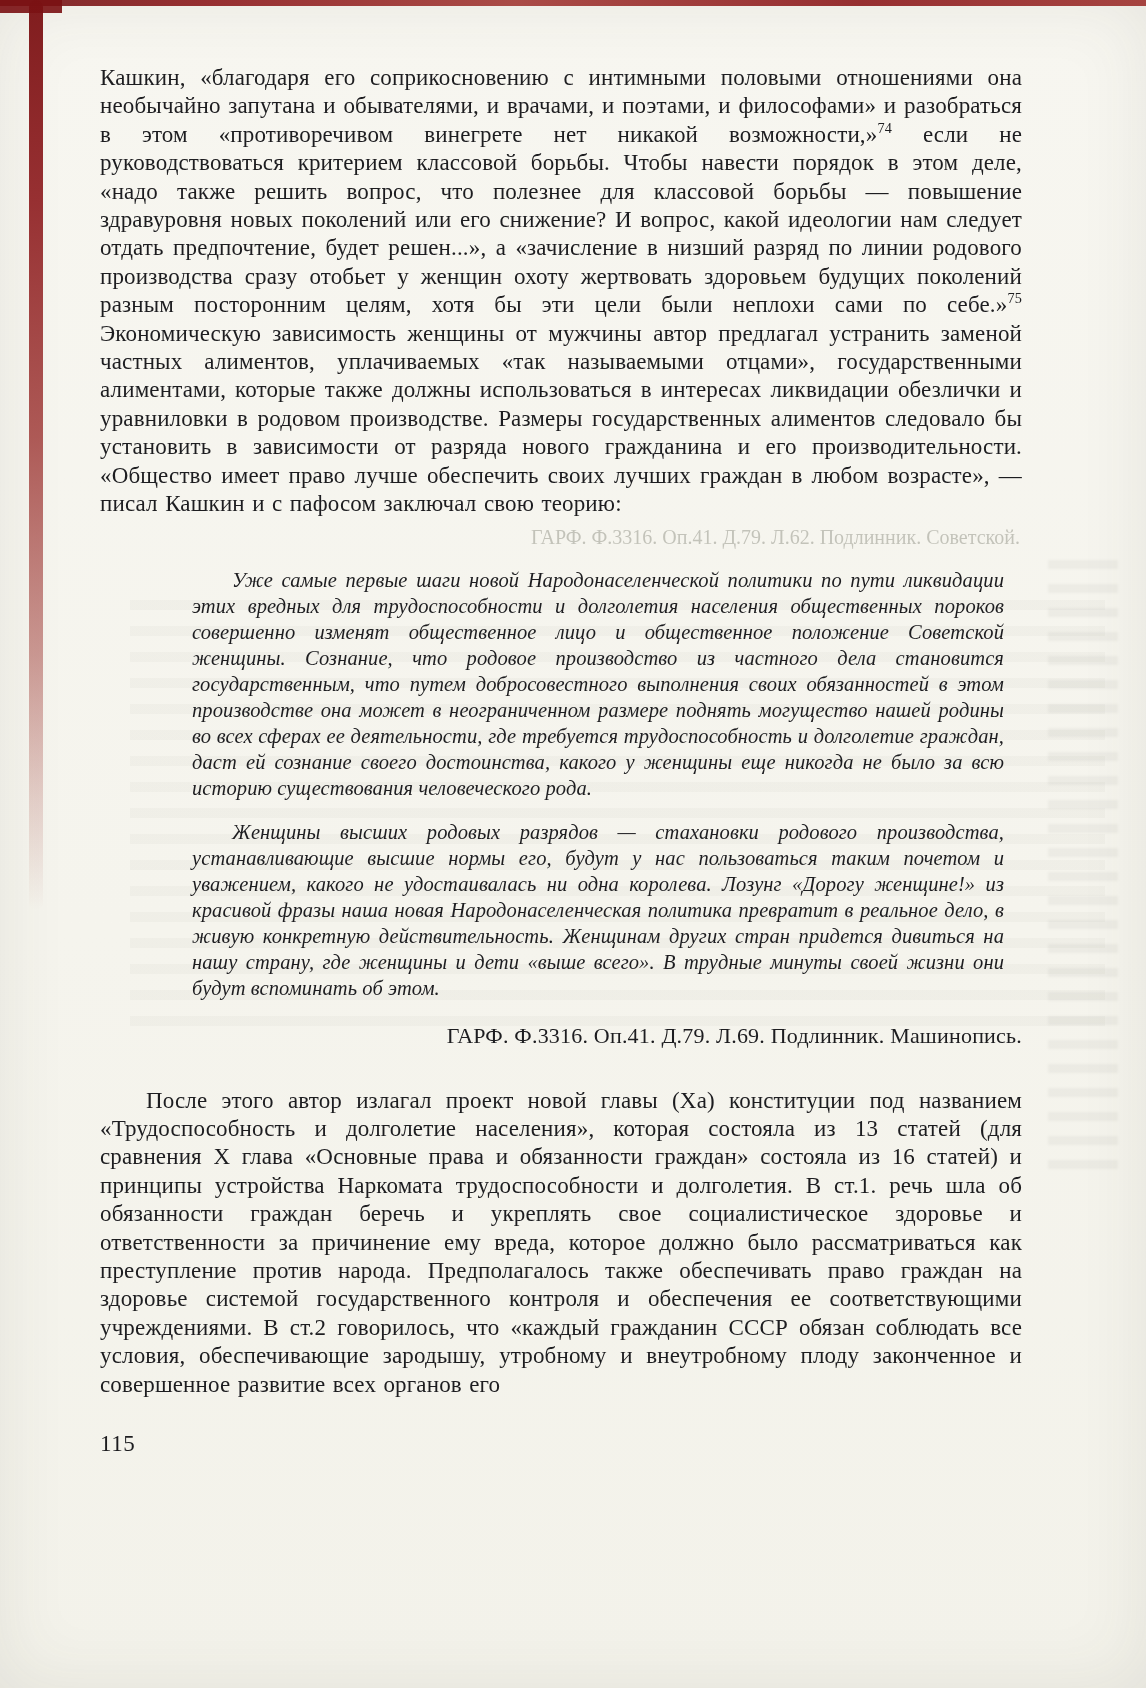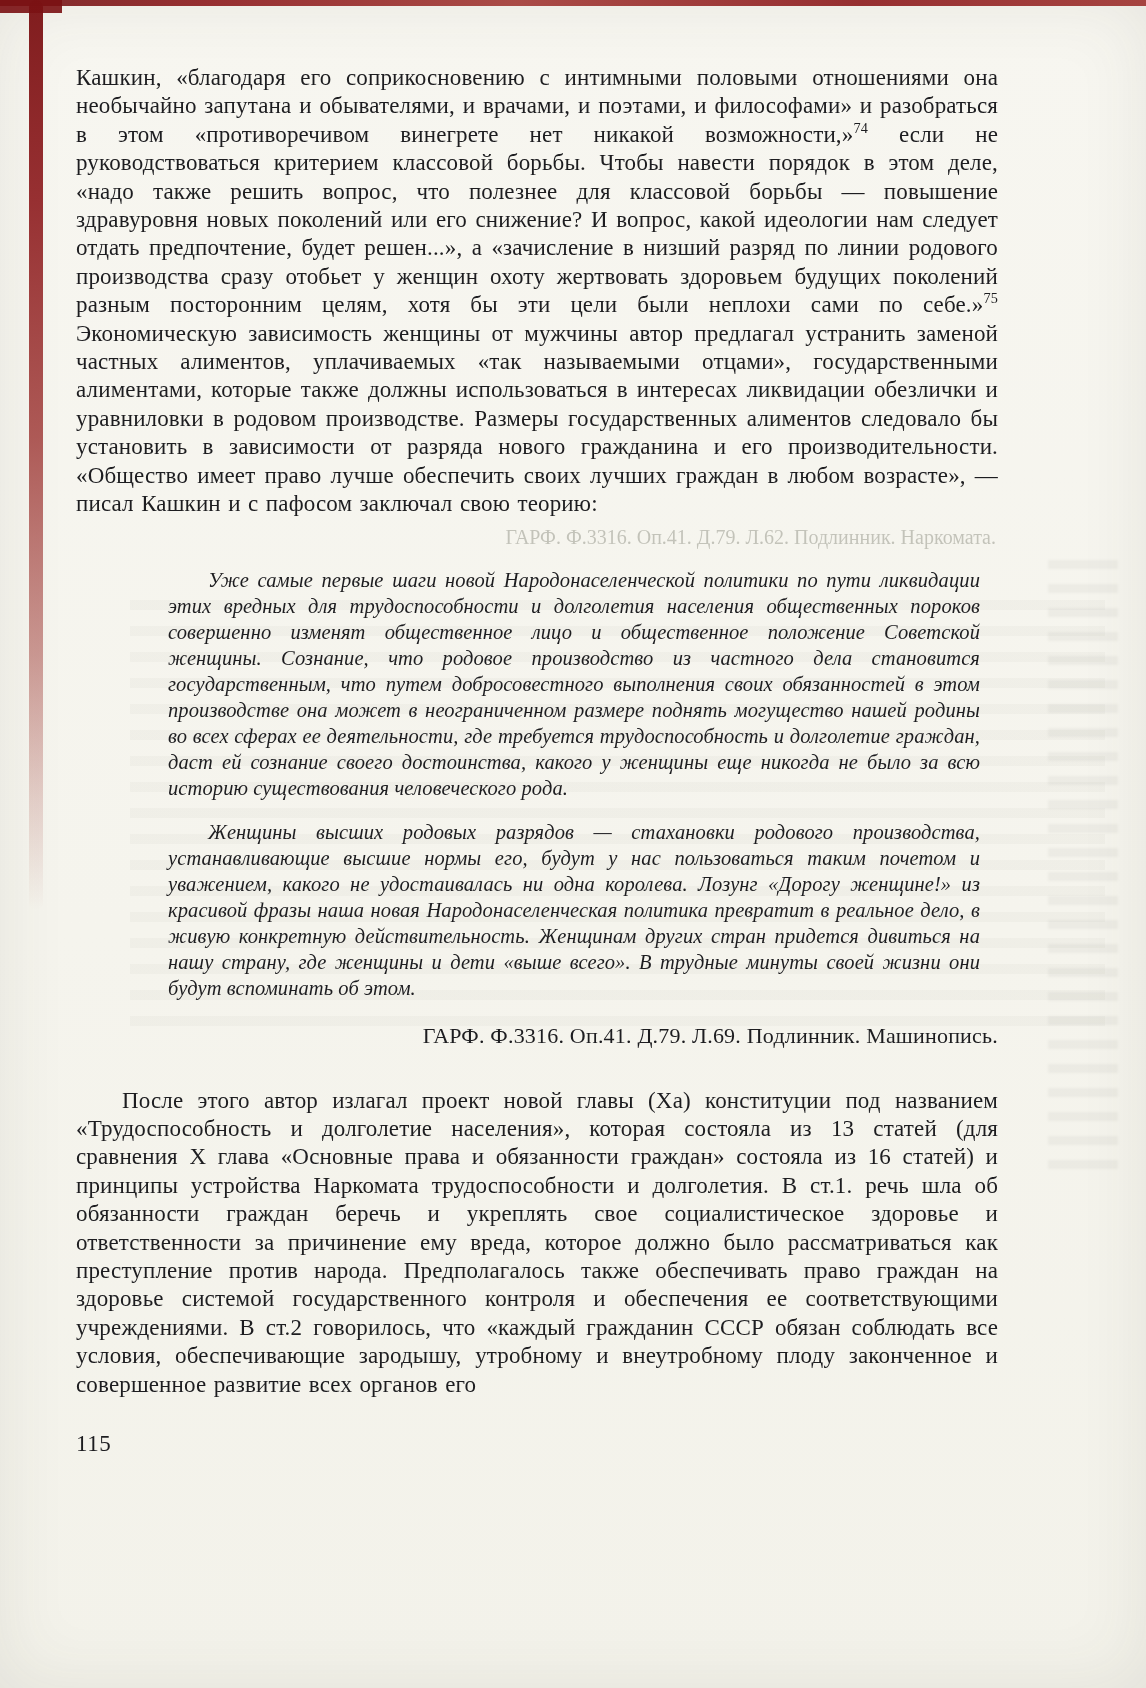--- a/index.html
+++ b/index.html
@@ -63,21 +63,21 @@
     background: repeating-linear-gradient(180deg,
       rgba(110, 110, 95, 0.06) 0px, rgba(110, 110, 95, 0.06) 9px,
       rgba(110, 110, 95, 0) 9px, rgba(110, 110, 95, 0) 24px);
     filter: blur(1px);
     pointer-events: none;
   }
 
   
   .content {
     position: absolute;
-    left: 76px;
+    left: 100px;
     top: 64px;
     width: 922px;
   }
   .body-para {
     margin: 0;
     font-size: 23px;
     line-height: 28.4px;
     text-align: justify;
     letter-spacing: 0.15px;
     word-spacing: 1.5px;
@@ -132,21 +132,21 @@
   <div class="artifact artifact-top"></div>
   <div class="artifact artifact-corner"></div>
   <div class="artifact artifact-left"></div>
   <div class="bleed-texture"></div>
   <div class="bleed-texture-right"></div>
 
   <main class="content">
 
     <p class="body-para"><span>Кашкин, «благодаря его соприкосновению с интимными половыми отношениями она необычайно запутана и обывателями, и врачами, и поэтами, и философами» и разобраться в этом «противоречивом винегрете нет никакой возможности,»</span><sup>74</sup><span> если не руководствоваться критерием классовой борьбы. Чтобы навести порядок в этом деле, «надо также решить вопрос, что полезнее для классовой борьбы — повышение здравуровня новых поколений или его снижение? И вопрос, какой идеологии нам следует отдать предпочтение, будет решен...», а «зачисление в низший разряд по линии родового производства сразу отобьет у женщин охоту жертвовать здоровьем будущих поколений разным посторонним целям, хотя бы эти цели были неплохи сами по себе.»</span><sup>75</sup><span> Экономическую зависимость женщины от мужчины автор предлагал устранить заменой частных алиментов, уплачиваемых «так называемыми отцами», государственными алиментами, которые также должны использоваться в интересах ликвидации обезлички и уравниловки в родовом производстве. Размеры государственных алиментов следовало бы установить в зависимости от разряда нового гражданина и его производительности. «Общество имеет право лучше обеспечить своих лучших граждан в любом возрасте», — писал Кашкин и с пафосом заключал свою теорию:</span></p>
 
-    <div class="bleed-line">ГАРФ. Ф.3316. Оп.41. Д.79. Л.62. Подлинник. Наркомата.</div>
+    <div class="bleed-line">ГАРФ. Ф.3316. Оп.41. Д.79. Л.62. Подлинник. Советской.</div>
 
     <blockquote class="quote">
       <p>Уже самые первые шаги новой Народонаселенческой политики по пути ликвидации этих вредных для трудоспособности и долголетия населения общественных пороков совершенно изменят общественное лицо и общественное положение Советской женщины. Сознание, что родовое производство из частного дела становится государственным, что путем добросовестного выполнения своих обязанностей в этом производстве она может в неограниченном размере поднять могущество нашей родины во всех сферах ее деятельности, где требуется трудоспособность и долголетие граждан, даст ей сознание своего достоинства, какого у женщины еще никогда не было за всю историю существования человеческого рода.</p>
       <p>Женщины высших родовых разрядов — стахановки родового производства, устанавливающие высшие нормы его, будут у нас пользоваться таким почетом и уважением, какого не удостаивалась ни одна королева. Лозунг «Дорогу женщине!» из красивой фразы наша новая Народонаселенческая политика превратит в реальное дело, в живую конкретную действительность. Женщинам других стран придется дивиться на нашу страну, где женщины и дети «выше всего». В трудные минуты своей жизни они будут вспоминать об этом.</p>
     </blockquote>
 
     <p class="source-line">ГАРФ. Ф.3316. Оп.41. Д.79. Л.69. Подлинник. Машинопись.</p>
 
     <p class="body-para indent">После этого автор излагал проект новой главы (Ха) конституции под названием «Трудоспособность и долголетие населения», которая состояла из 13 статей (для сравнения Х глава «Основные права и обязанности граждан» состояла из 16 статей) и принципы устройства Наркомата трудоспособности и долголетия. В ст.1. речь шла об обязанности граждан беречь и укреплять свое социалистическое здоровье и ответственности за причинение ему вреда, которое должно было рассматриваться как преступление против народа. Предполагалось также обеспечивать право граждан на здоровье системой государственного контроля и обеспечения ее соответствующими учреждениями. В ст.2 говорилось, что «каждый гражданин СССР обязан соблюдать все условия, обеспечивающие зародышу, утробному и внеутробному плоду законченное и совершенное развитие всех органов его</p>
 

